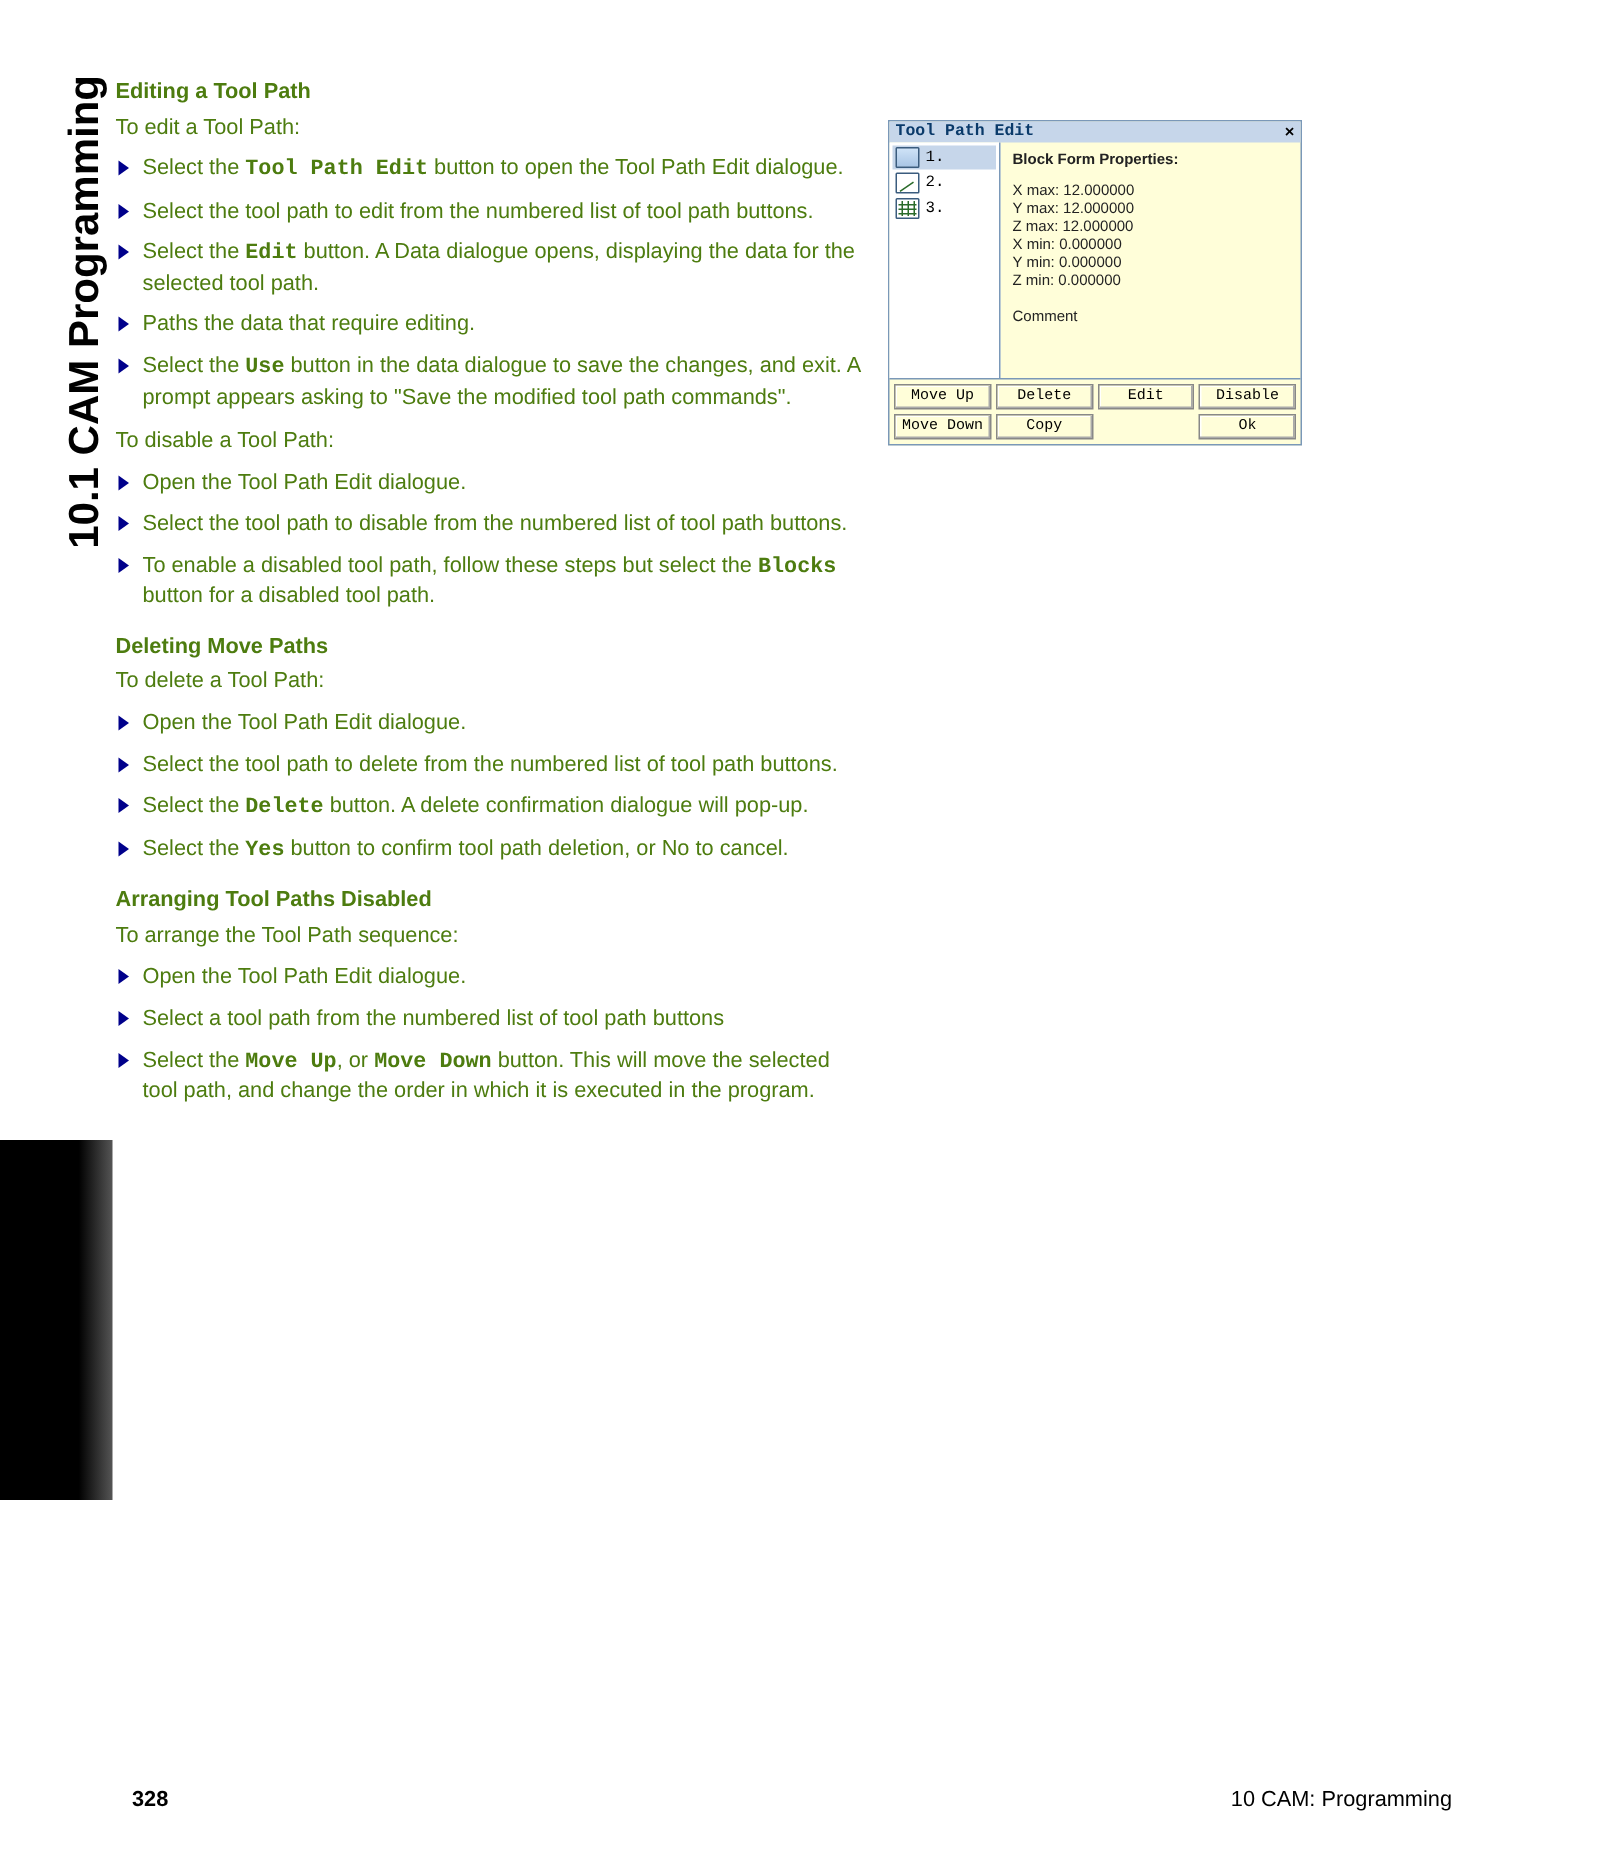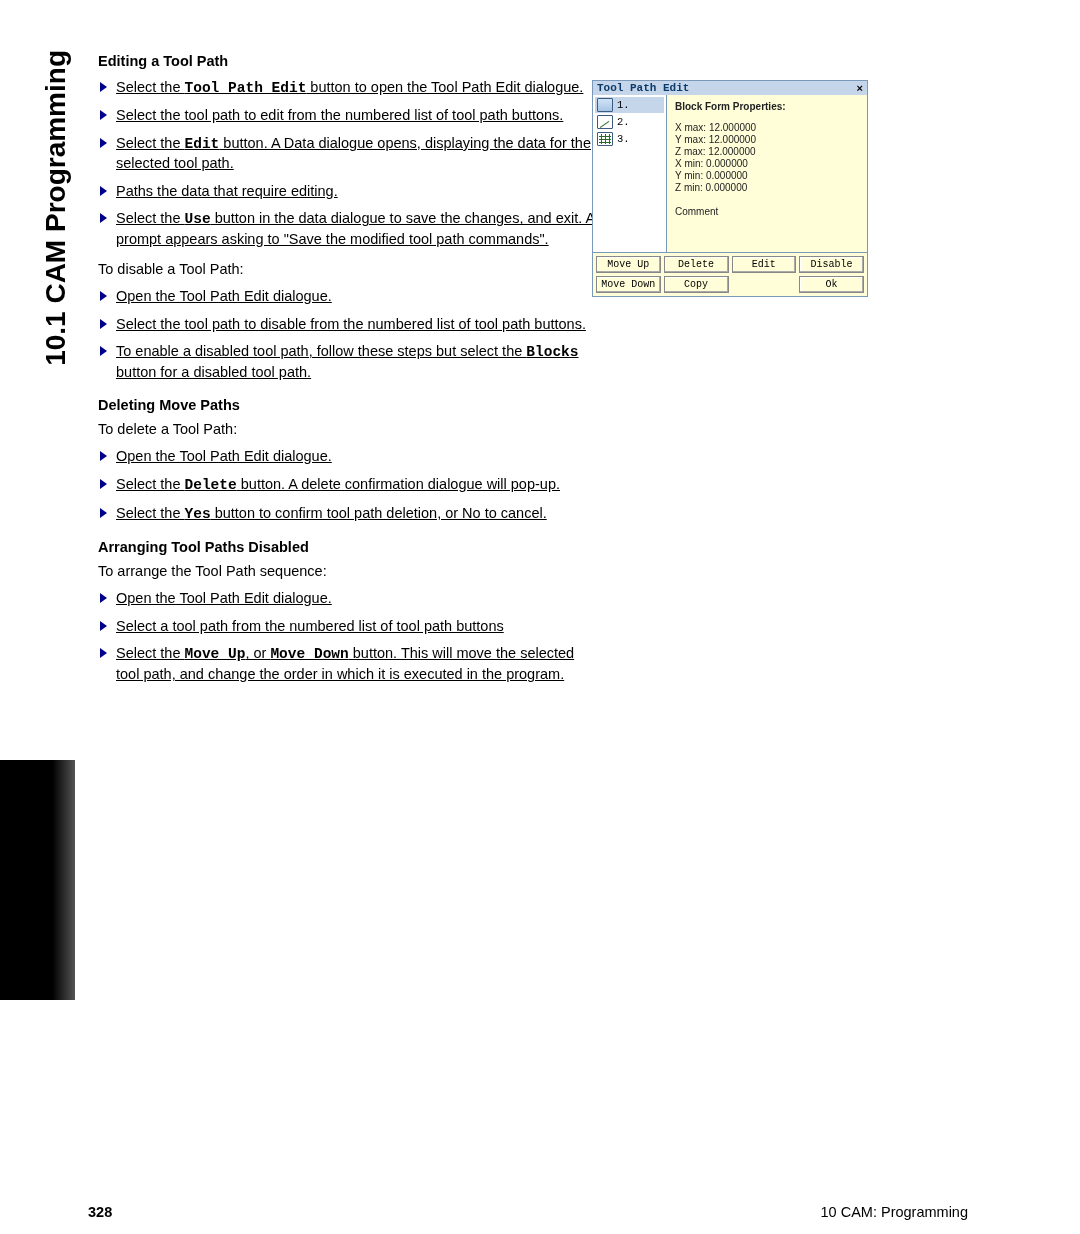--- a/index.html
+++ b/index.html
@@ -23,44 +23,43 @@
   .black-block {
     position: absolute;
     left: 0;
     top: 760px;
     width: 75px;
     height: 240px;
     background: linear-gradient(90deg, #000 70%, #555 100%);
   }
   .content {
     position: absolute;
-    left: 98px;
+    left: 77px;
     top: 48px;
     width: 500px;
     font-size: 14.5px;
     line-height: 1.35;
-    color: #000000;
+    color: #4d7c0f;
   }
   .content h4 {
     font-size: 14.5px;
     margin: 14px 0 4px;
     font-weight: bold;
   }
   .content h4:first-child { margin-top: 4px; }
   .content p { margin: 2px 0 8px; }
   ul.blist {
     list-style: none;
     padding: 0;
     margin: 6px 0 10px;
   }
   ul.blist li {
     position: relative;
     padding-left: 18px;
     margin-bottom: 8px;
-    text-decoration: underline;
   }
   ul.blist li::before {
     content: "";
     position: absolute;
     left: 2px;
     top: 4px;
     border-style: solid;
     border-width: 5px 0 5px 7px;
     border-color: transparent transparent transparent #00008B;
   }
@@ -138,53 +137,55 @@
     border: 1px solid #888;
     background: #FFFED9;
     text-align: center;
     padding: 2px 0;
     box-shadow: inset -1px -1px 0 #aaa, inset 1px 1px 0 #fff;
   }
   
   .footer {
     position: absolute;
     left: 88px;
-    bottom: 14px;
+    bottom: 26px;
     width: 880px;
     display: flex;
     justify-content: space-between;
     font-size: 14.5px;
   }
   .footer .pg { font-weight: bold; }
 </style>
 </head>
 <body>
 
 <div class="side-tab">10.1 CAM Programming</div>
 <div class="black-block"></div>
 
 <div class="content" id="content">
     <h4>Editing a Tool Path</h4>
+    <p>To edit a Tool Path:</p>
     <ul class="blist">
       <li>Select the <span class="mono">Tool Path Edit</span> button to open the Tool Path Edit dialogue.</li>
       <li>Select the tool path to edit from the numbered list of tool path buttons.</li>
       <li>Select the <span class="mono">Edit</span> button. A Data dialogue opens, displaying the data for the selected tool path.</li>
       <li>Paths the data that require editing.</li>
       <li>Select the <span class="mono">Use</span> button in the data dialogue to save the changes, and exit.  A prompt appears asking to "Save the modified tool path commands".</li>
     </ul>
     <p>To disable a Tool Path:</p>
     <ul class="blist">
       <li>Open the Tool Path Edit dialogue.</li>
       <li>Select the tool path to disable from the numbered list of tool path buttons.</li>
       <li>To enable a disabled tool path, follow these steps but select the <span class="mono">Blocks</span> button for a disabled tool path.</li>
     </ul>
     <h4>Deleting Move Paths</h4>
     <p>To delete a Tool Path:</p>
     <ul class="blist">
       <li>Open the Tool Path Edit dialogue.</li>
+      <li>Select the tool path to delete from the numbered list of tool path buttons.</li>
       <li>Select the <span class="mono">Delete</span> button. A delete confirmation dialogue will pop-up.</li>
       <li>Select the <span class="mono">Yes</span> button to confirm tool path deletion, or No to cancel.</li>
     </ul>
     <h4>Arranging Tool Paths Disabled</h4>
     <p>To arrange the Tool Path sequence:</p>
     <ul class="blist">
       <li>Open the Tool Path Edit dialogue.</li>
       <li>Select a tool path from the numbered list of tool path buttons</li>
       <li>Select the <span class="mono">Move Up</span>, or <span class="mono">Move Down</span> button. This will move the selected tool path, and change the order in which it is executed in the program.</li>
     </ul>

